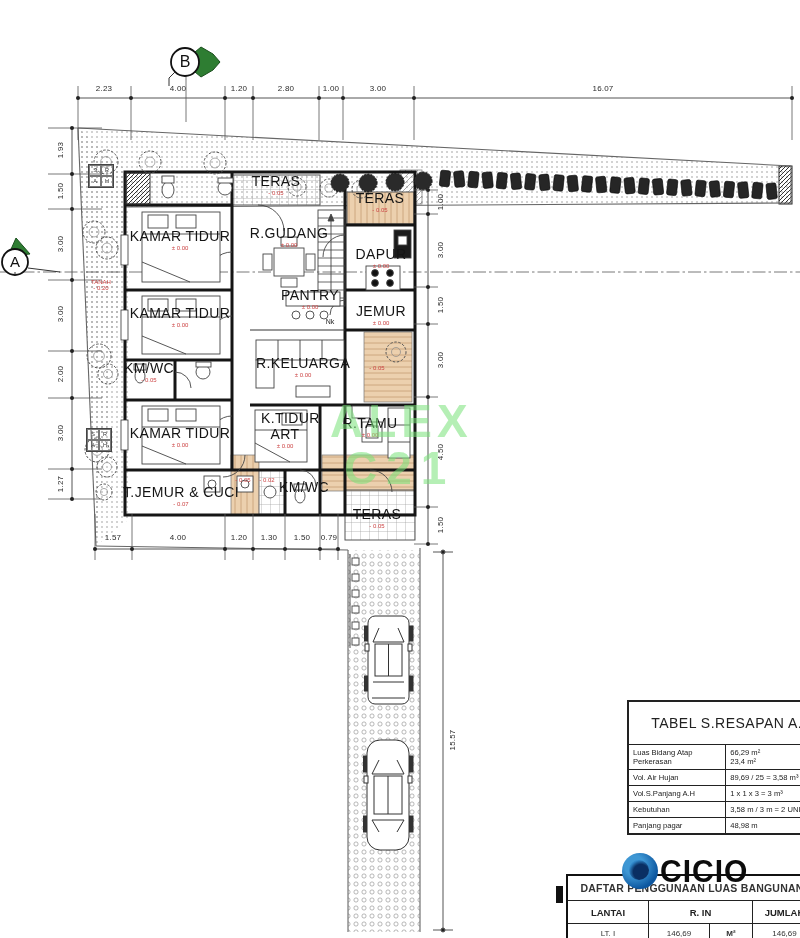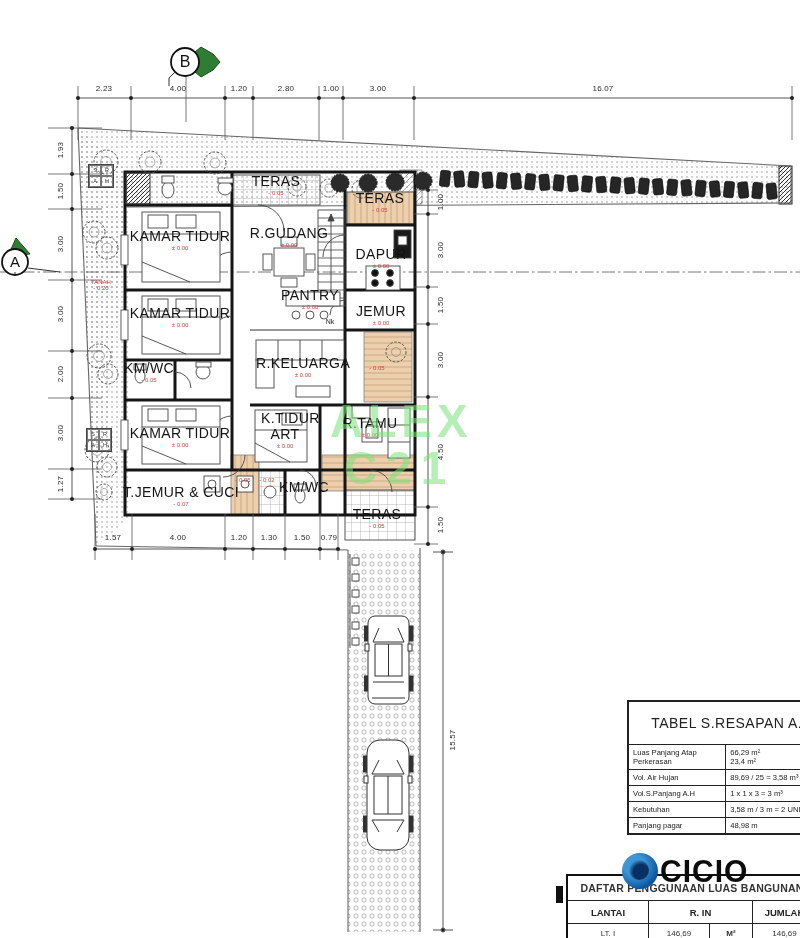--- a/index.html
+++ b/index.html
@@ -478,21 +478,21 @@
   </div>
 
   
   <table class="tbl" id="resapan">
     <tbody id="resapan-body">
       <tr>
           <td class="title" colspan="2">TABEL S.RESAPAN A.H</td>
         </tr>
     <tr>
           <td class="c1">
-            <div>Luas Panjang Atap</div>
+            <div>Luas Bidang Atap</div>
             <div>Perkerasan</div>
           </td>
           <td>
             <div>66,29 m²</div>
             <div>23,4  m²</div>
           </td>
         </tr>
         <tr>
           <td class="c1">Vol. Air Hujan</td>
           <td>89,69 / 25 = 3,58 m³</td>

